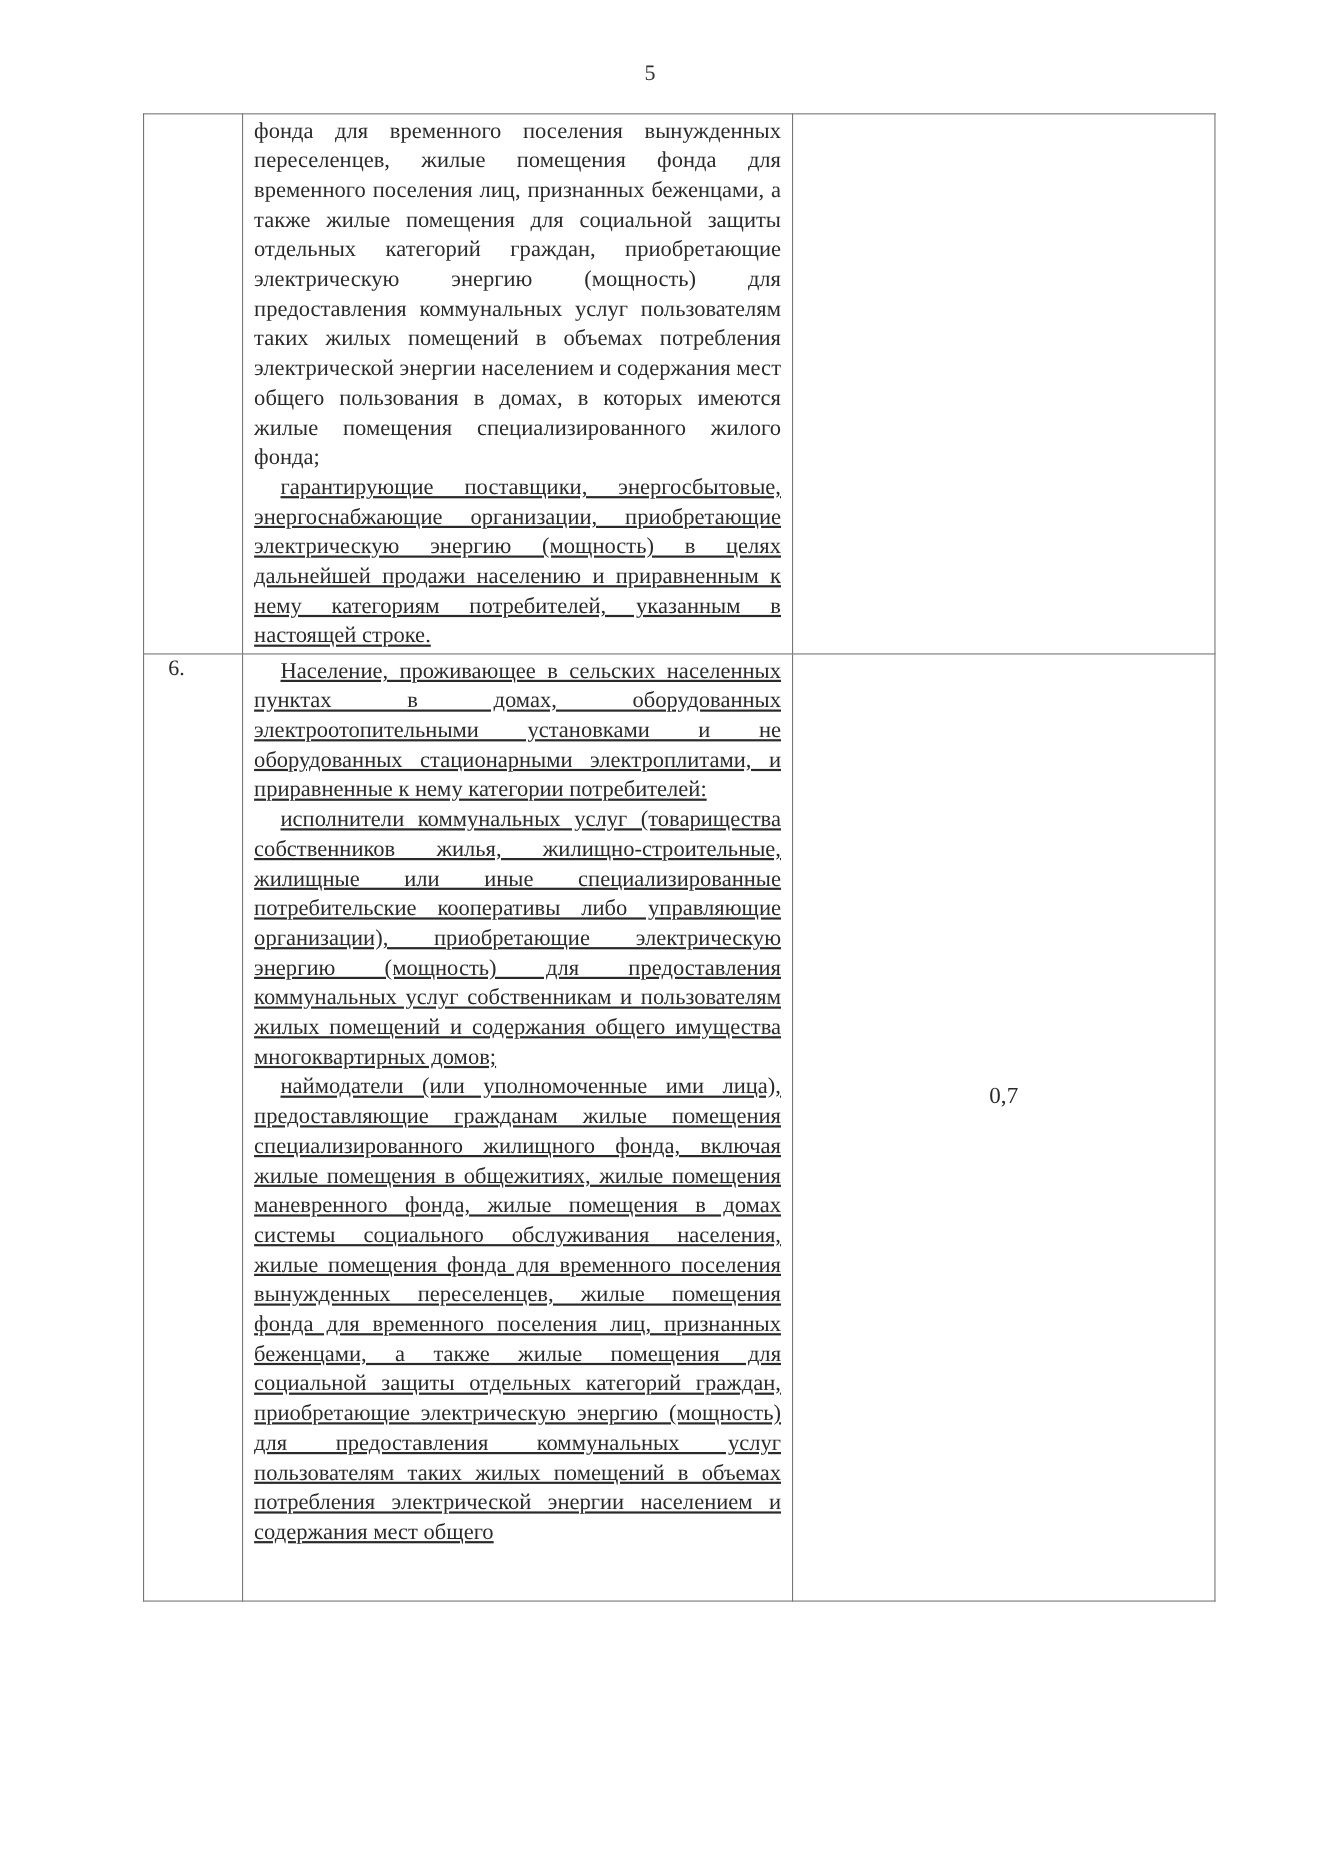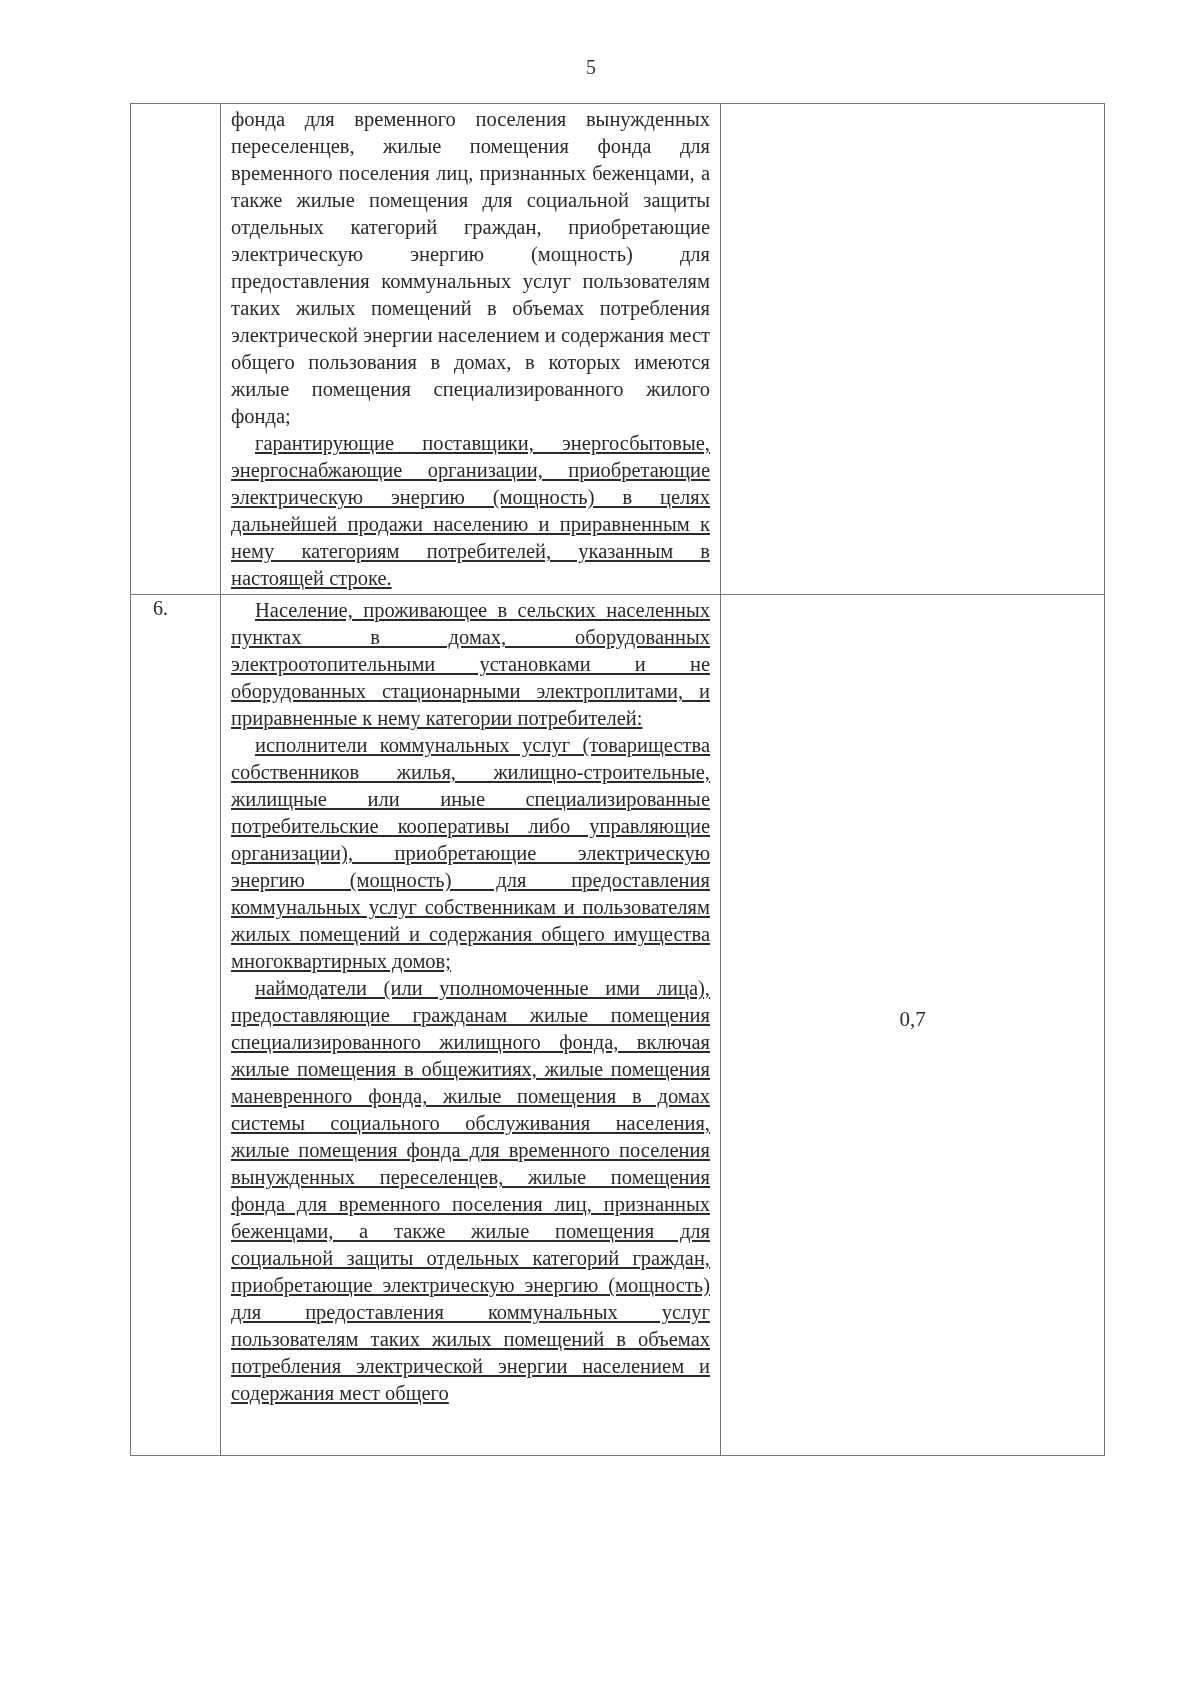--- a/index.html
+++ b/index.html
@@ -44,17 +44,17 @@
     </td>
   </tr>
   <tr class="row-b">
     <td class="num-cell">6.</td>
     <td class="text-cell">
       <p class="indent">Население, проживающее в сельских населенных пунктах в домах, оборудованных электроотопительными установками и не оборудованных стационарными электроплитами, и приравненные к нему категории потребителей:</p>
       <p class="indent">исполнители коммунальных услуг (товарищества собственников жилья, жилищно-строительные, жилищные или иные специализированные потребительские кооперативы либо управляющие организации), приобретающие электрическую энергию (мощность) для предоставления коммунальных услуг собственникам и пользователям жилых помещений и содержания общего имущества многоквартирных домов;</p>
       <p class="indent">наймодатели (или уполномоченные ими лица), предоставляющие гражданам жилые помещения специализированного жилищного фонда, включая жилые помещения в общежитиях, жилые помещения маневренного фонда, жилые помещения в домах системы социального обслуживания населения, жилые помещения фонда для временного поселения вынужденных переселенцев, жилые помещения фонда для временного поселения лиц, признанных беженцами, а также жилые помещения для социальной защиты отдельных категорий граждан, приобретающие электрическую энергию (мощность) для предоставления коммунальных услуг пользователям таких жилых помещений в объемах потребления электрической энергии населением и содержания мест общего</p>
     </td>
     <td class="val-cell">
-      <span class="value" style="top: 412px;">0,7</span>
+      <span class="value" style="top: 389px;">0,7</span>
     </td>
   </tr>
 </tbody>
   </table>
 
 </body></html>

